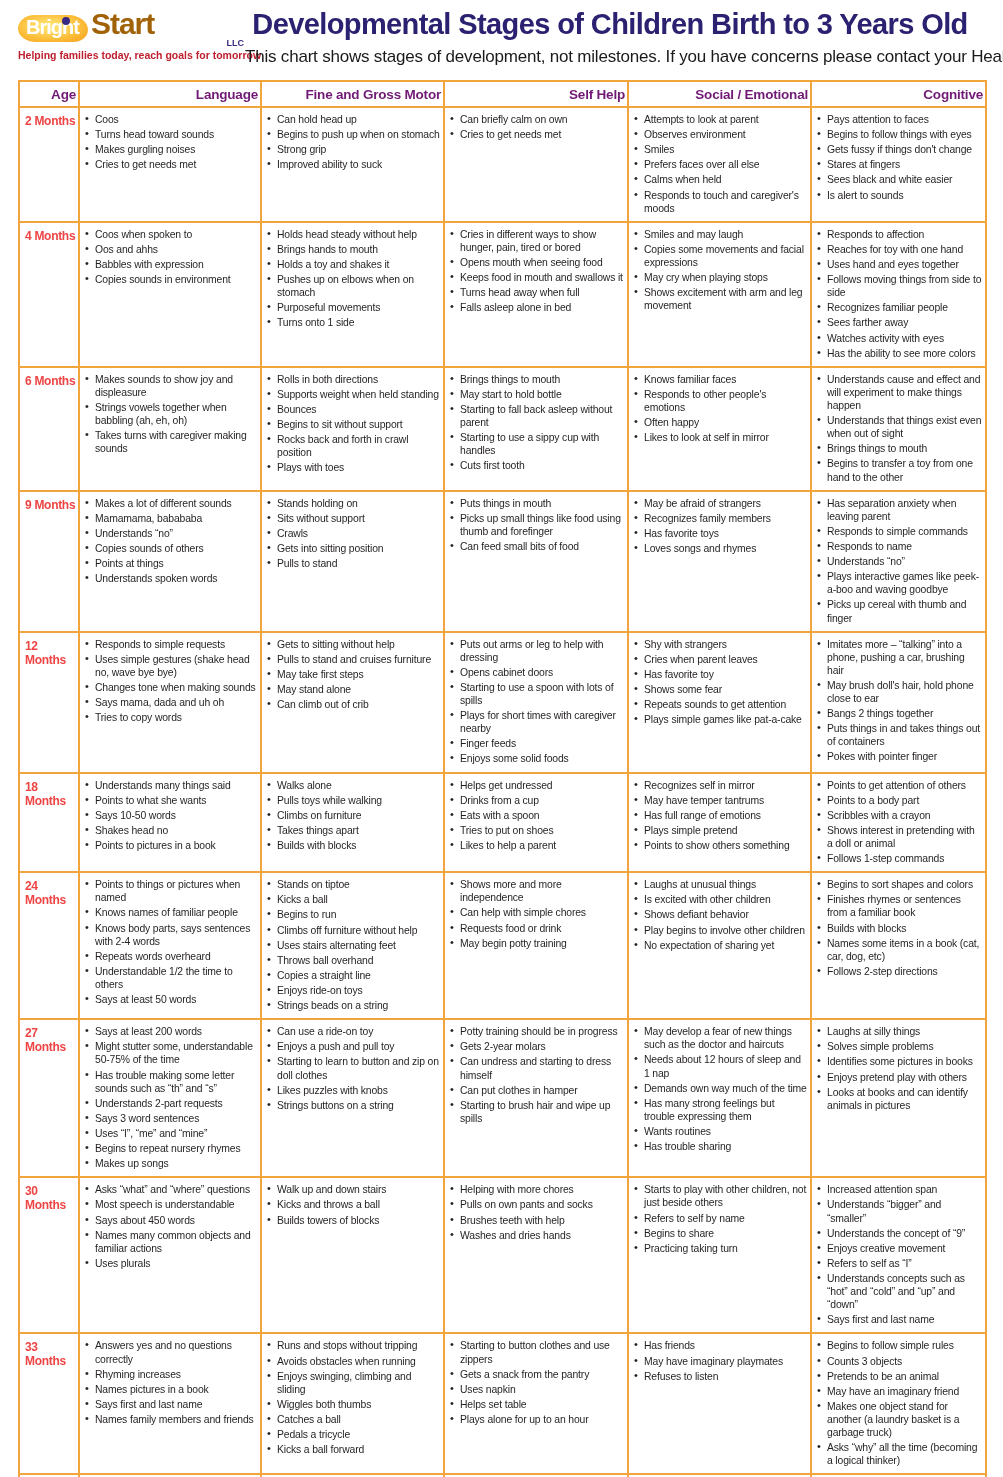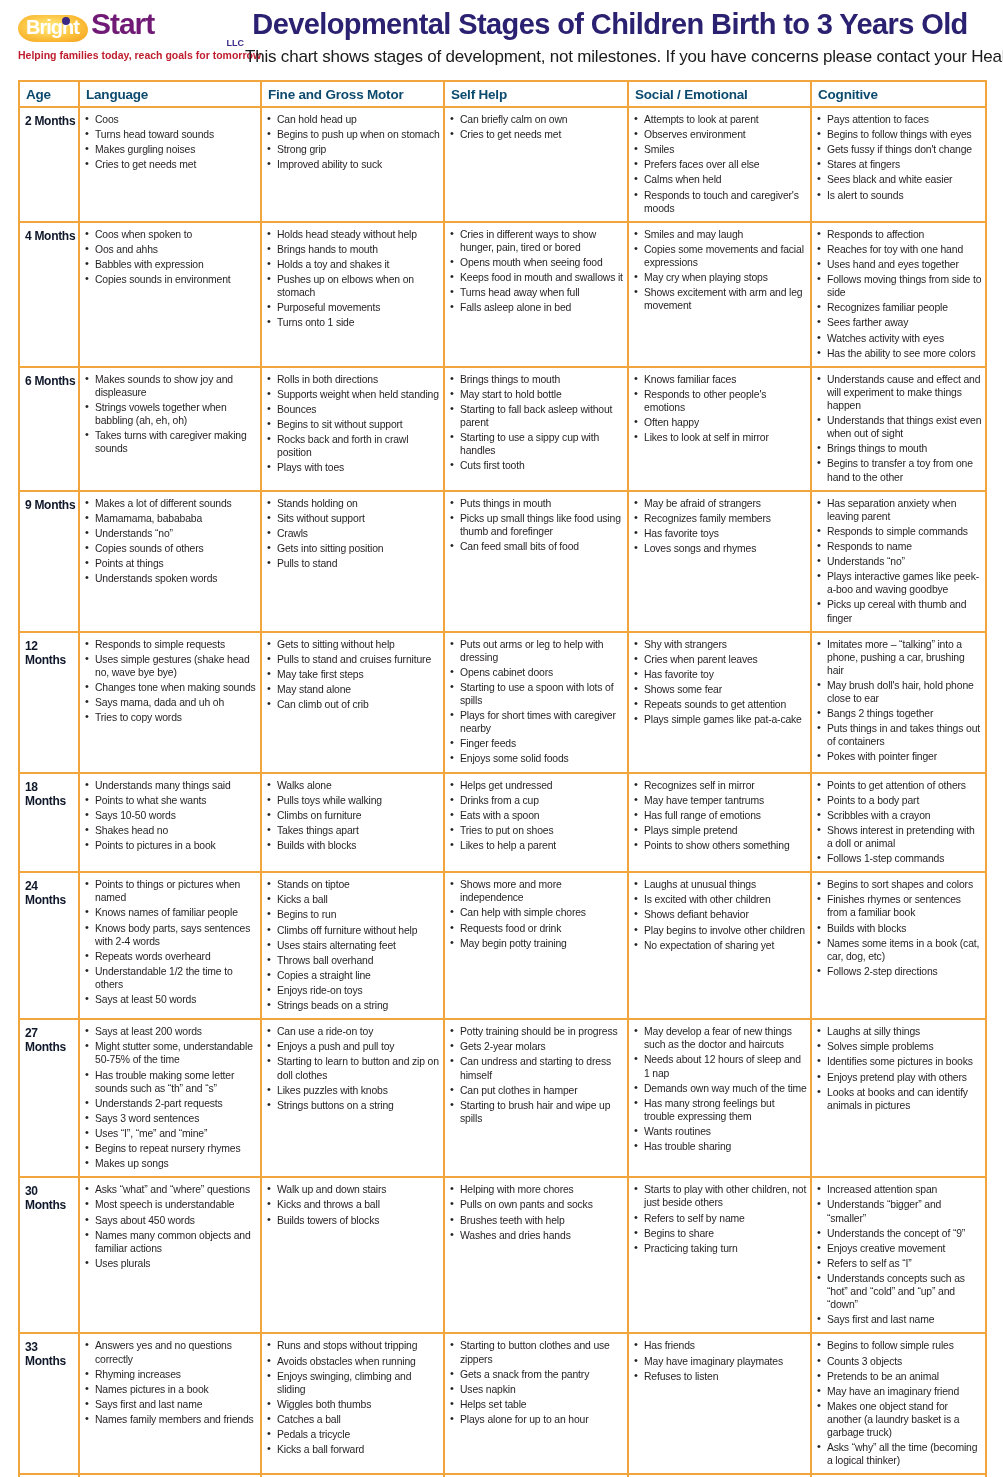--- a/index.html
+++ b/index.html
@@ -27,21 +27,21 @@
   .logo-bright {
     font-size: 20px; font-weight: bold; color: #ffffff;
     letter-spacing: -1px; position: relative;
   }
   .child-figure {
     position: absolute; left: 44px; top: 2px;
     width: 8px; height: 8px; border-radius: 50%;
     background: #3B2A85;
   }
   .logo-start {
-    font-size: 30px; font-weight: bold; color: #701a75;
+    font-size: 30px; font-weight: bold; color: #a16207;
     letter-spacing: -1px; margin-left: 3px;
   }
   .logo-llc {
     text-align: right; font-size: 9px; font-weight: bold;
     color: #3B2A85; margin-top: -4px; padding-right: 4px;
   }
   .tagline {
     font-size: 10.5px; font-weight: bold; color: #BE1E2D;
     margin-top: 1px; white-space: nowrap;
   }
@@ -58,26 +58,26 @@
 
   
   table.dev-table {
     border-collapse: collapse;
     table-layout: fixed;
     margin-left: 18px;
     width: 967px;
   }
   .dev-table th, .dev-table td { border: 2px solid #F2A53C; }
   .dev-table thead th {
-    color: #0c4a6e; font-size: 13.5px; font-weight: bold;
-    text-align: left; padding: 4px 2px 4px 6px; height: 26px;
+    color: #701a75; font-size: 13.5px; font-weight: bold;
+    text-align: right; padding: 4px 2px 4px 6px; height: 26px;
     letter-spacing: -0.2px;
   }
   .dev-table tbody th.age {
-    font-size: 12px; font-weight: bold; color: #0f172a;
+    font-size: 12px; font-weight: bold; color: #ef4444;
     text-align: left; vertical-align: top; padding: 6px 2px 0 5px;
     letter-spacing: -0.3px;
   }
   .dev-table tbody td { vertical-align: top; padding: 5px 3px 4px 4px; border-radius: 10px; }
   .dev-table ul { list-style: none; }
   .dev-table li {
     font-size: 10.4px; line-height: 1.26; letter-spacing: -0.15px;
     position: relative; padding-left: 11px; margin-bottom: 2px;
     color: #231F20;
   }

